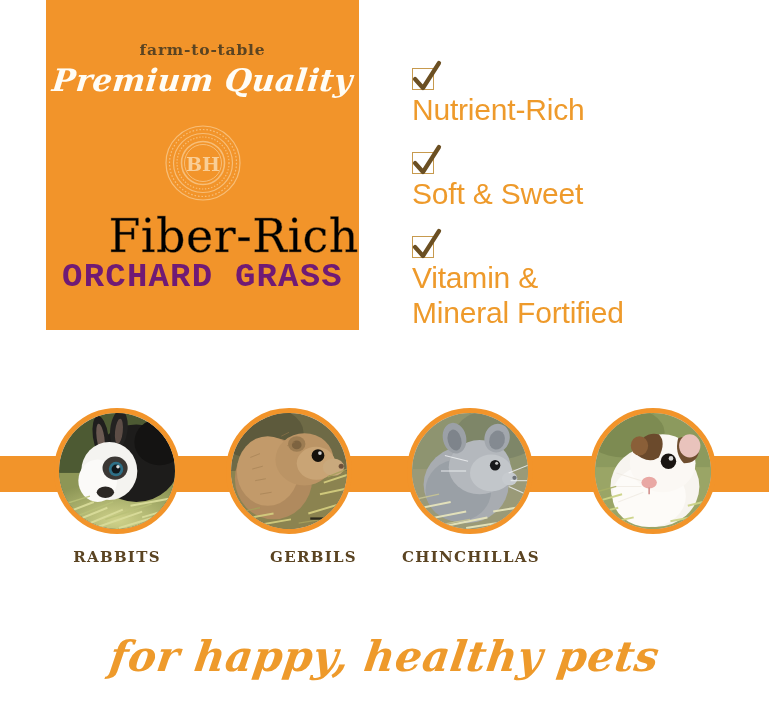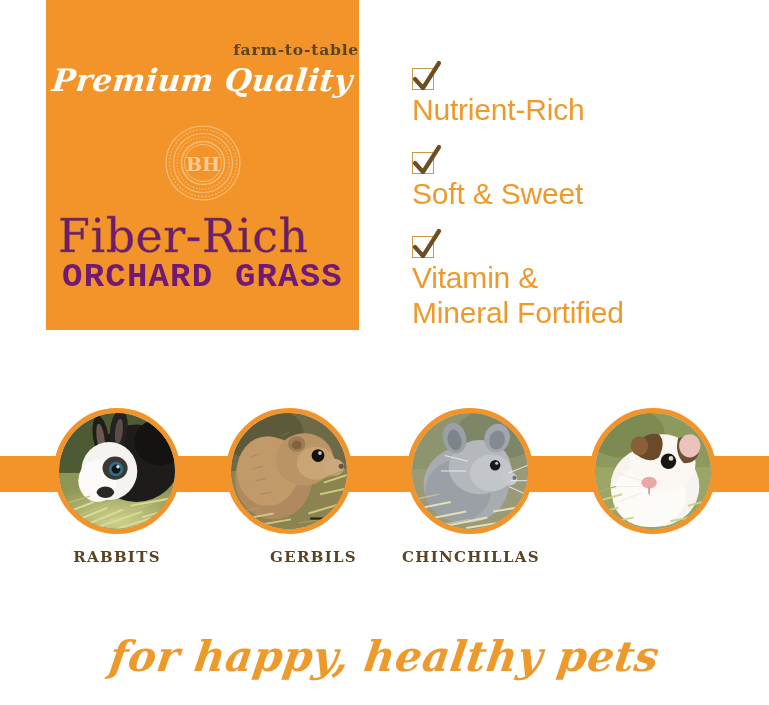--- a/index.html
+++ b/index.html
@@ -24,21 +24,21 @@
     width: 313px;
     height: 330px;
     background: #F2942A;
     box-sizing: border-box;
   }
   .hero-farm {
     position: absolute;
     top: 40px;
     left: 0;
     width: 100%;
-    text-align: right;
+    text-align: center;
     color: #5B4422;
     font-family: "DejaVu Serif", serif;
     font-weight: bold;
     font-size: 15.5px;
     letter-spacing: 0.8px;
   }
   .hero-premium {
     position: absolute;
     top: 62px;
     left: 0;
@@ -62,27 +62,26 @@
     width: 78px;
     height: 78px;
   }
   .hero-seal svg { display: block; }
 
   .hero-fiber {
     position: absolute;
     top: 212px;
     left: 0;
     width: 100%;
-    text-align: left;
-    color: #701a75;
+    text-align: right;
+    color: #000000;
     font-family: "DejaVu Serif", serif;
     font-size: 46px;
     line-height: 48px;
     letter-spacing: 0.5px;
-    margin-left: 12px;
     -webkit-text-stroke: 0.4px #8A5A22;
   }
   .hero-orchard {
     position: absolute;
     top: 258px;
     left: 0;
     width: 100%;
     text-align: center;
     color: #701a75;
     font-family: Liberation Mono, monospace;

